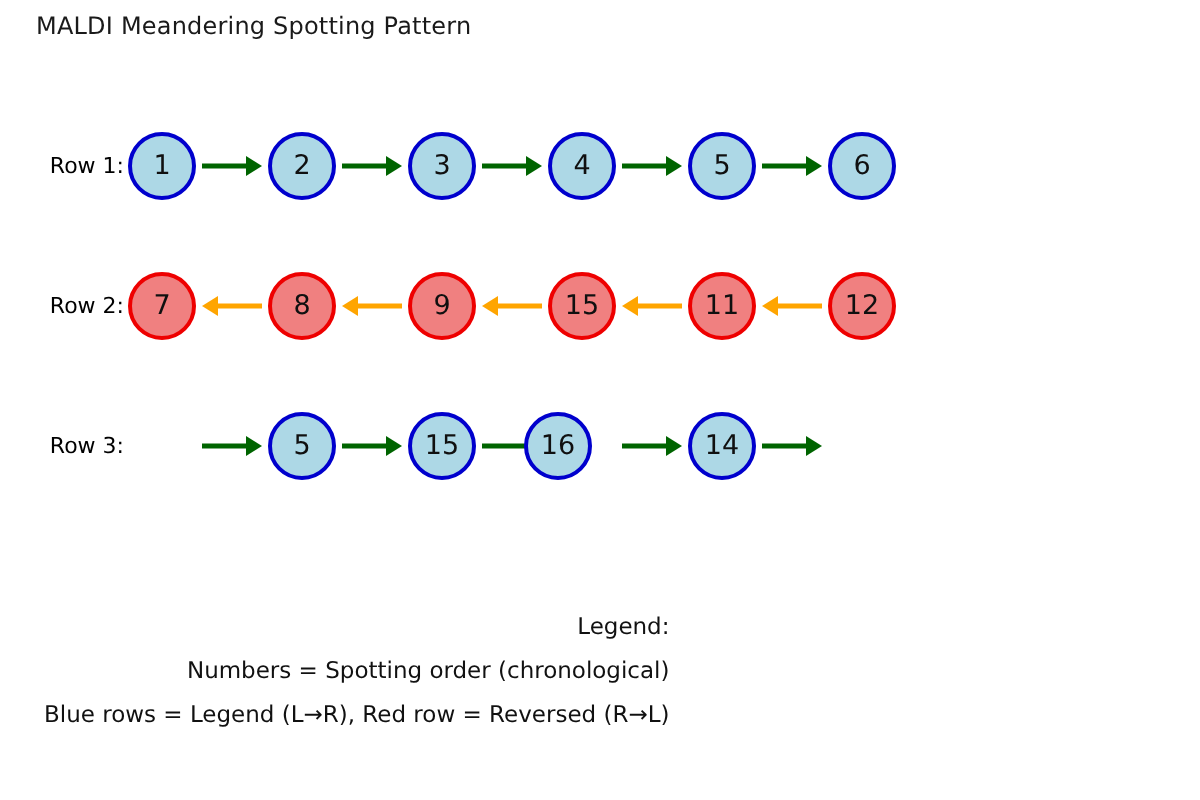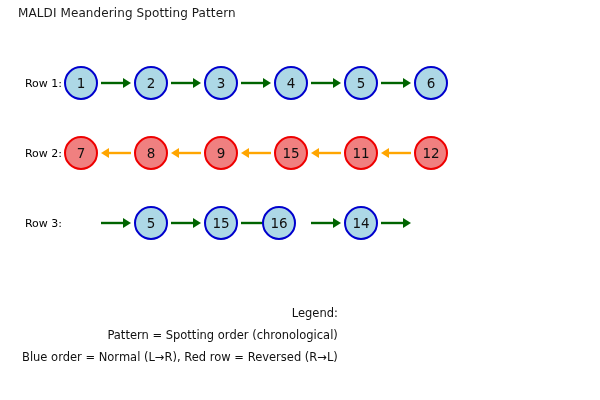--- a/index.html
+++ b/index.html
@@ -221,17 +221,17 @@
           <svg width="34" height="34" viewBox="0 0 34 34">
             <line y1="17" y2="17" stroke="#006400" stroke-width="2.4" x1="2" x2="25"></line>
             <polygon fill="#006400" points="32,17 24,12 24,22"></polygon>
           </svg>
         </div>
       </div>
     </div>
 
   <div class="legend" style="top: 302px;">
     <div class="legend-line">Legend:</div>
-    <div class="legend-line">Pattern = Spotting order (chronological)</div>
-    <div class="legend-line">Blue order = Normal (L→R), Red row = Reversed (R→L)</div>
+    <div class="legend-line">Numbers = Spotting order (chronological)</div>
+    <div class="legend-line">Blue rows = Legend (L→R), Red row = Reversed (R→L)</div>
   </div>
 
 </div>
 
 </body></html>

